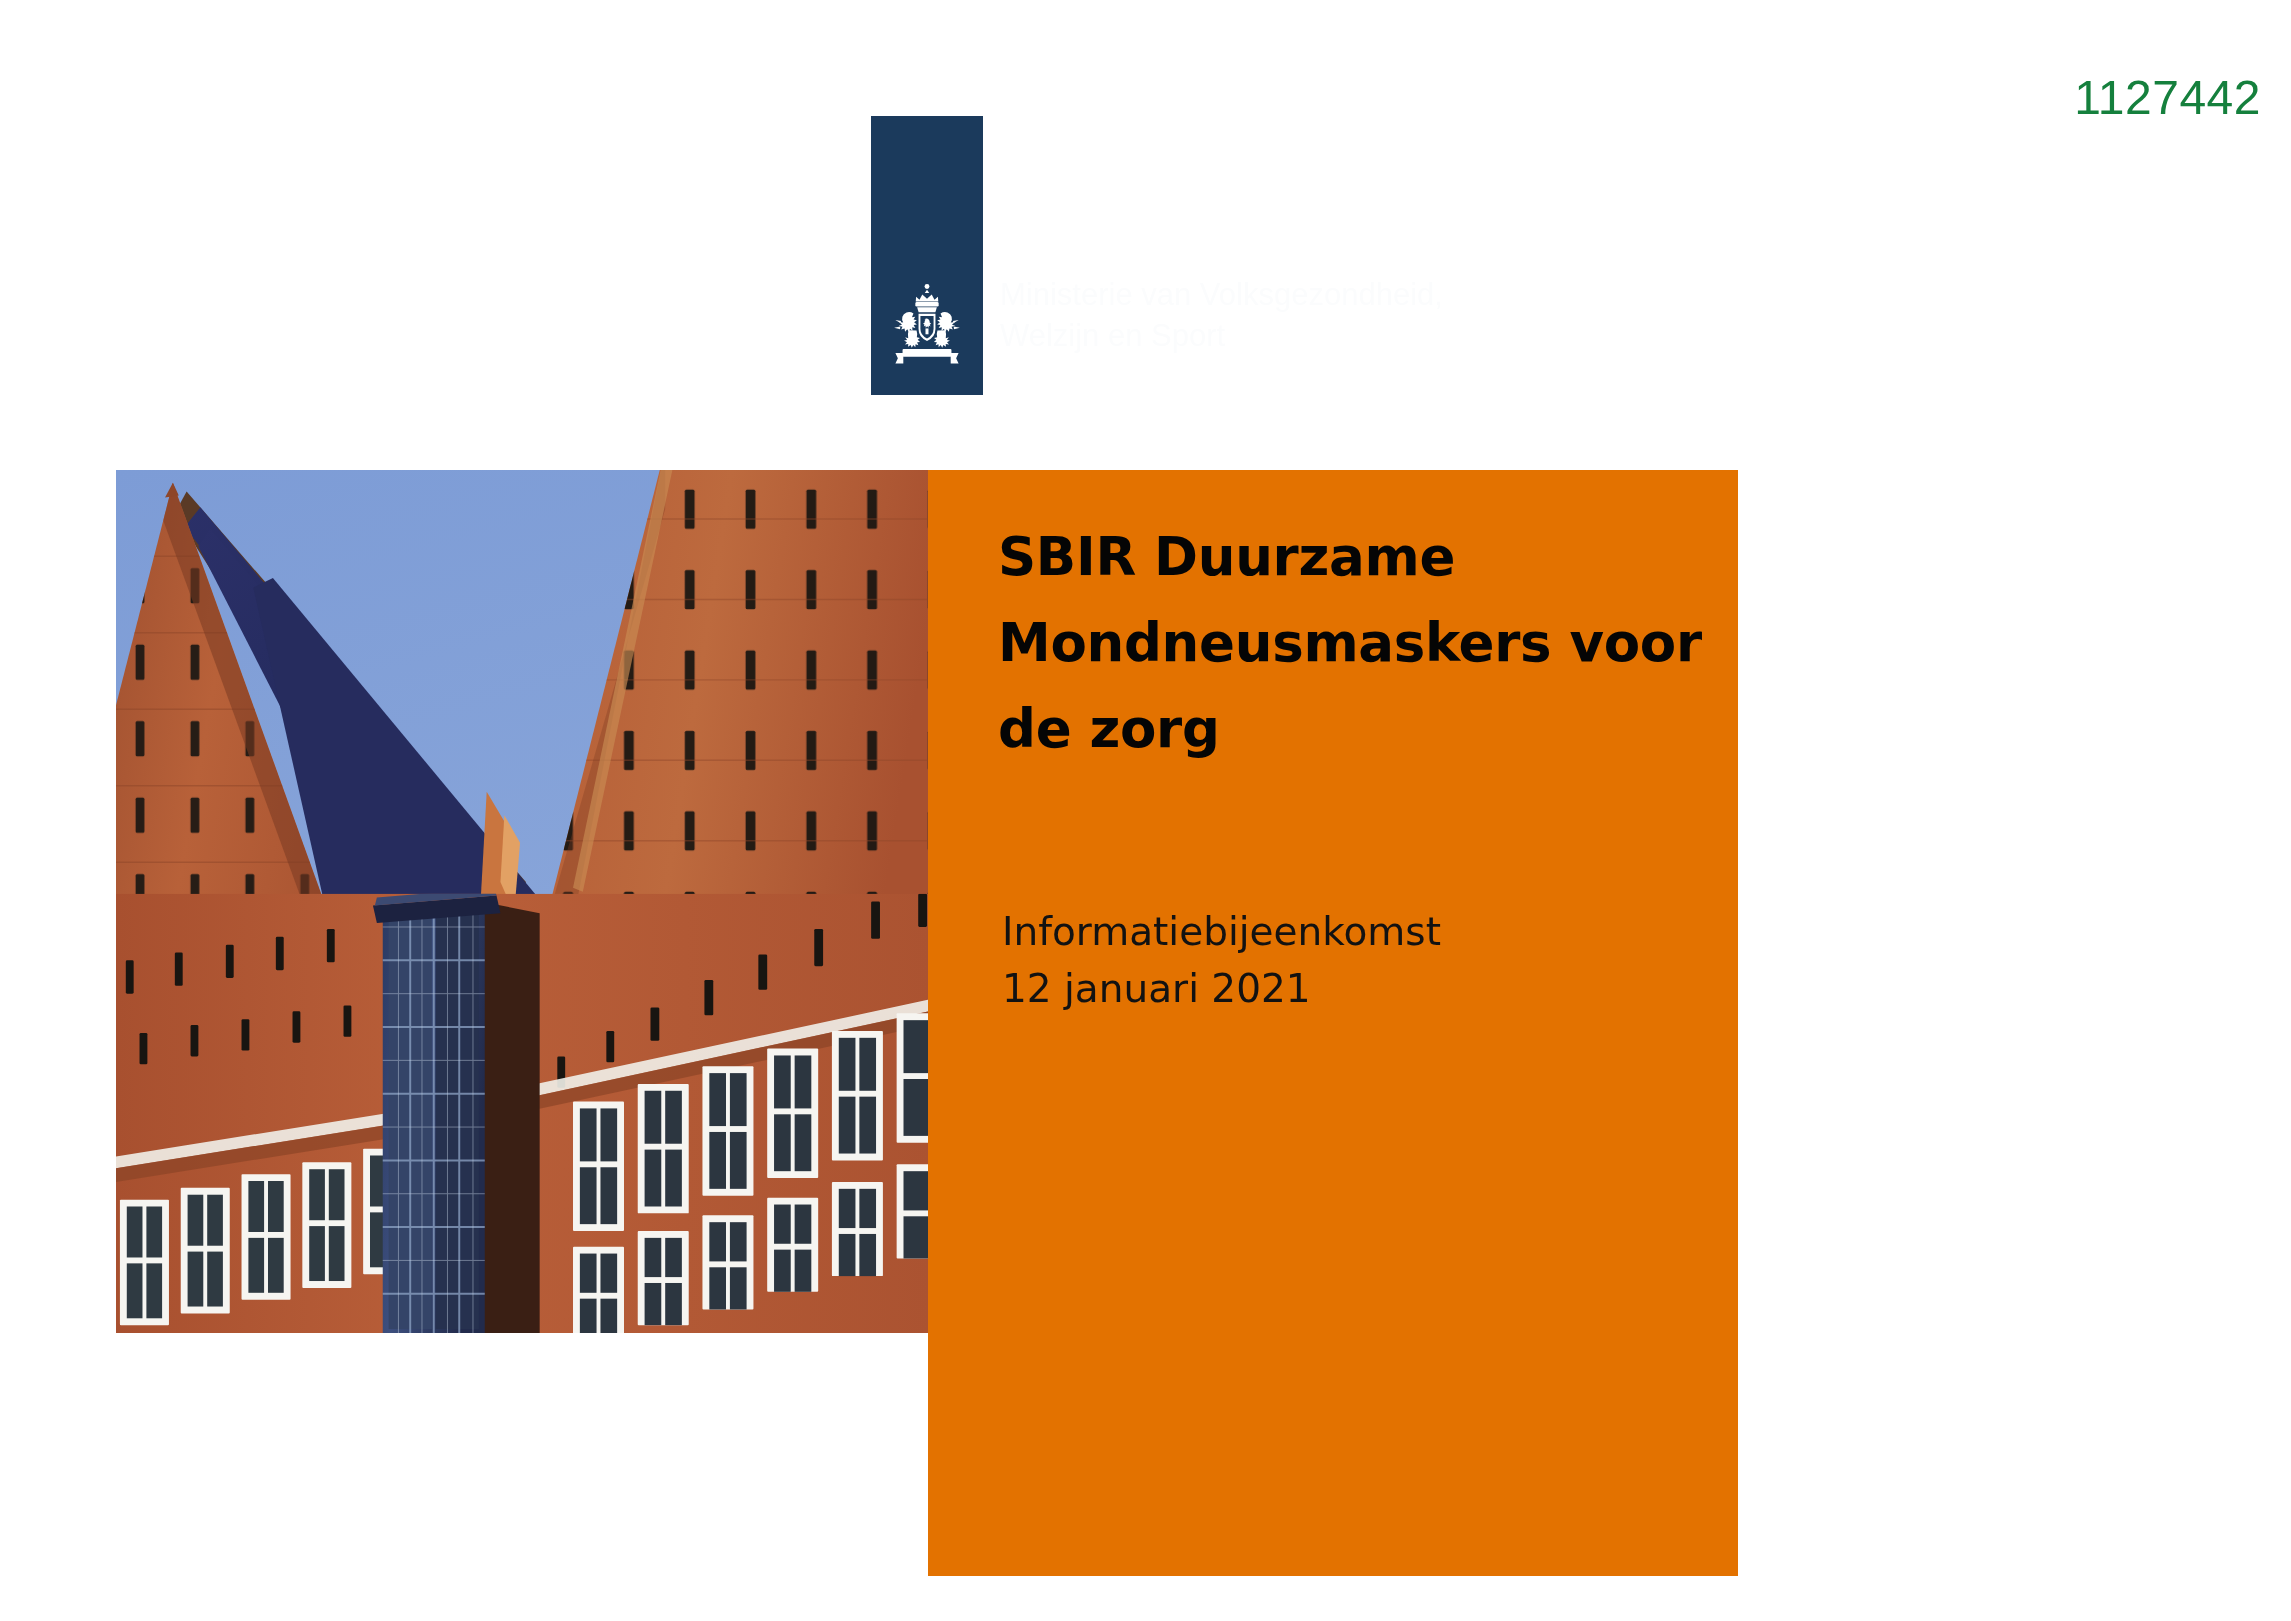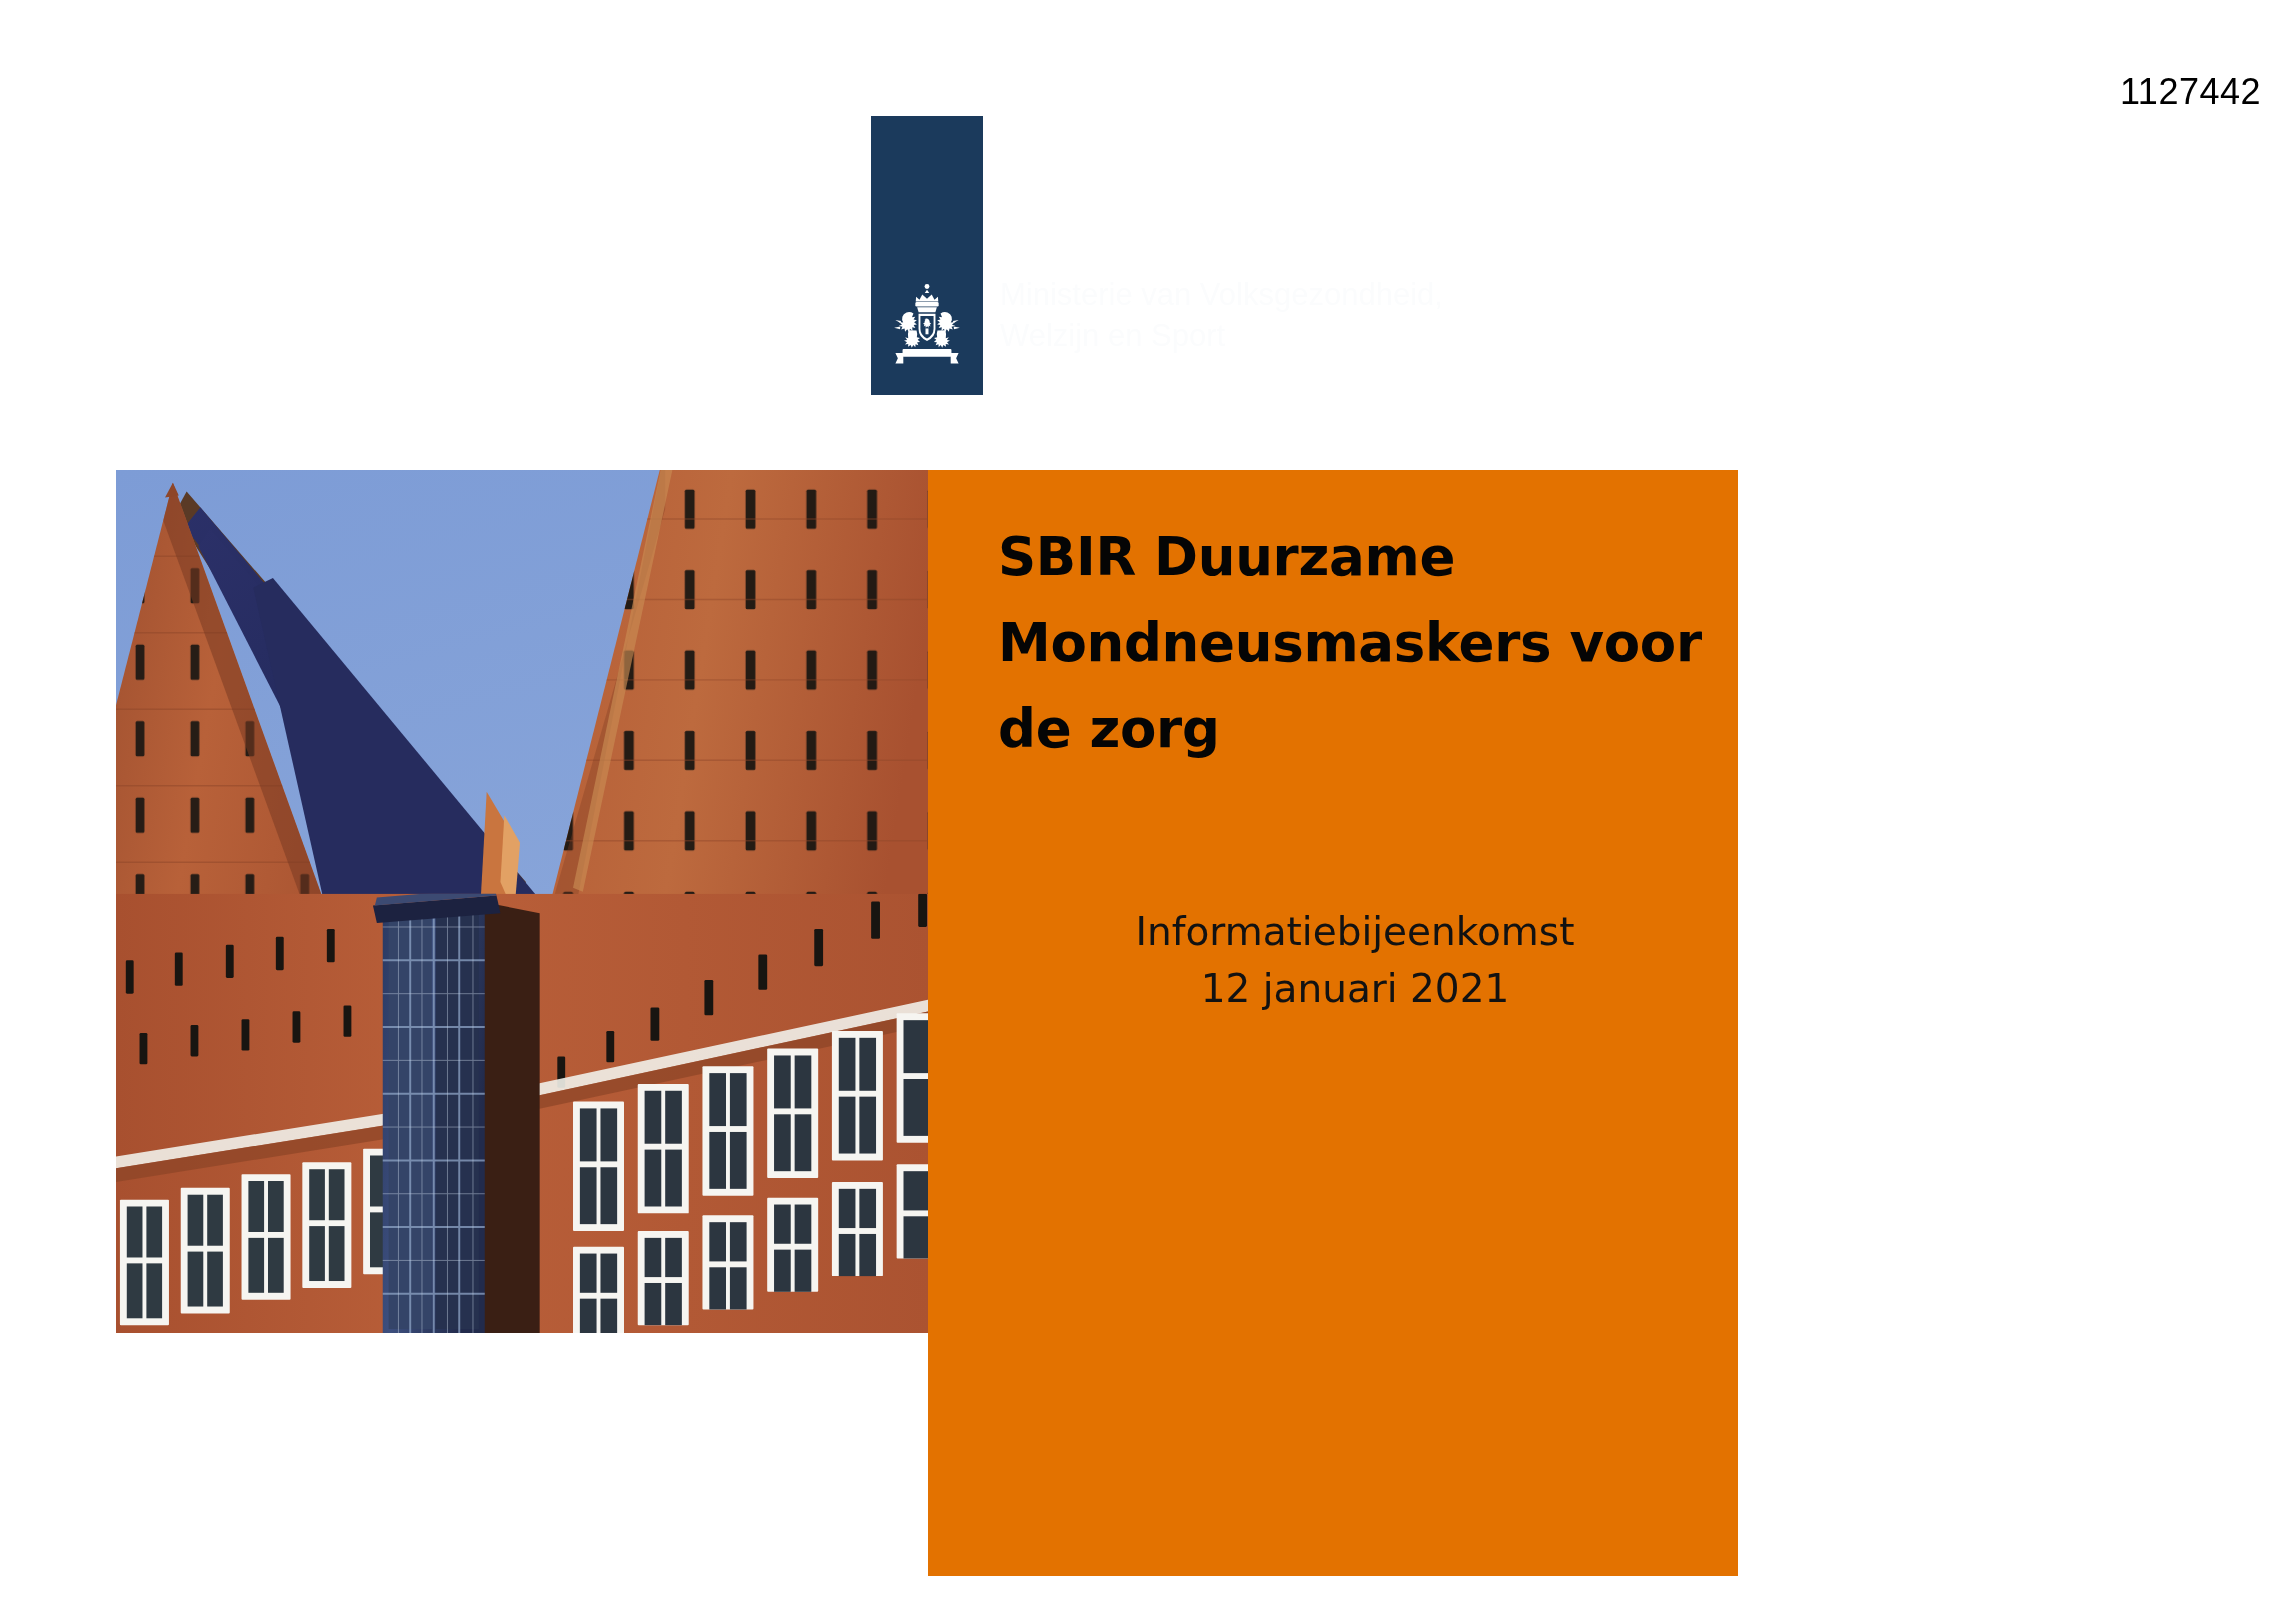--- a/index.html
+++ b/index.html
@@ -15,23 +15,23 @@
     overflow: hidden;
     font-family: "DejaVu Sans", "Liberation Sans", sans-serif;
   }
 
   
   .page-number {
     position: absolute;
     top: 74px;
     right: 31px;
     font-family: "Liberation Sans", sans-serif;
-    font-size: 36px;
+    font-size: 48px;
     line-height: 1;
-    color: #000000;
+    color: #15803d;
     letter-spacing: 0.5px;
   }
 
   
   .logo-block {
     position: absolute;
     left: 871px;
     top: 116px;
     width: 608px;
     height: 279px;
@@ -107,21 +107,20 @@
     left: 74px;
     top: 434px;
     width: 706px;
     margin: 0;
     font-family: "DejaVu Sans", sans-serif;
     font-weight: normal;
     font-size: 39px;
     line-height: 1.45;
     color: #121212;
     white-space: pre-line;
-    text-align: center;
   }
 </style>
 </head>
 <body>
 
 <div class="page-number">1127442</div>
 
 <div class="logo-block">
   <div class="logo-bar">
     <span class="logo-crest">

